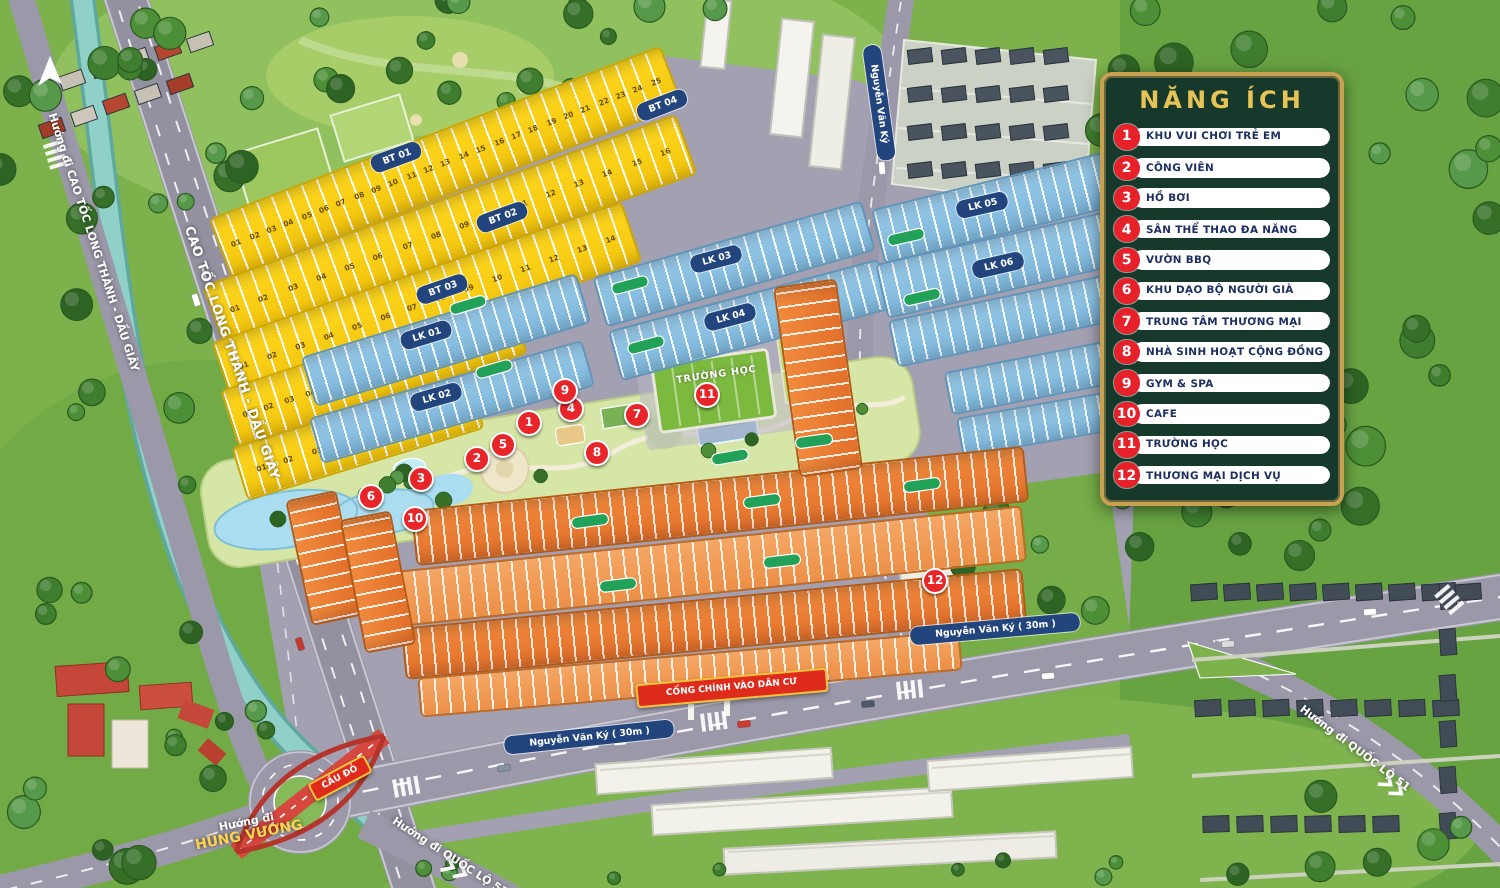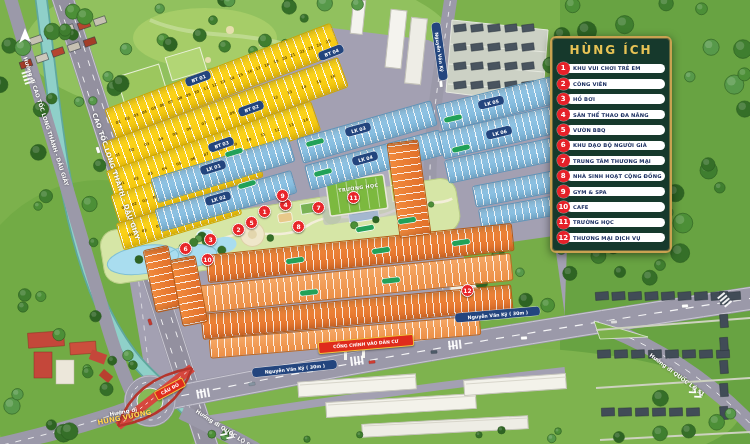--- a/index.html
+++ b/index.html
@@ -732,21 +732,21 @@
 <div class="marker" style="left:245px;top:216px">5</div>
 <div class="marker" style="left:179px;top:242px">6</div>
 <div class="marker" style="left:312px;top:201px">7</div>
 <div class="marker" style="left:292px;top:220px">8</div>
 <div class="marker" style="left:276px;top:189px">9</div>
 <div class="marker" style="left:201px;top:253px">10</div>
 <div class="marker" style="left:347px;top:191px">11</div>
 <div class="marker" style="left:461px;top:284px">12</div>
 
 <div class="legend">
-  <div class="legend-title">HÙNG ÍCH</div>
+  <div class="legend-title">NĂNG ÍCH</div>
   <div class="legend-item">
         <div class="legend-num">1</div>
         <div class="legend-pill">
           <b>KHU VUI CHƠI TRẺ EM</b>
         </div>
       </div>
   <div class="legend-item">
         <div class="legend-num">2</div>
         <div class="legend-pill">
           <b>CÔNG VIÊN</b>

